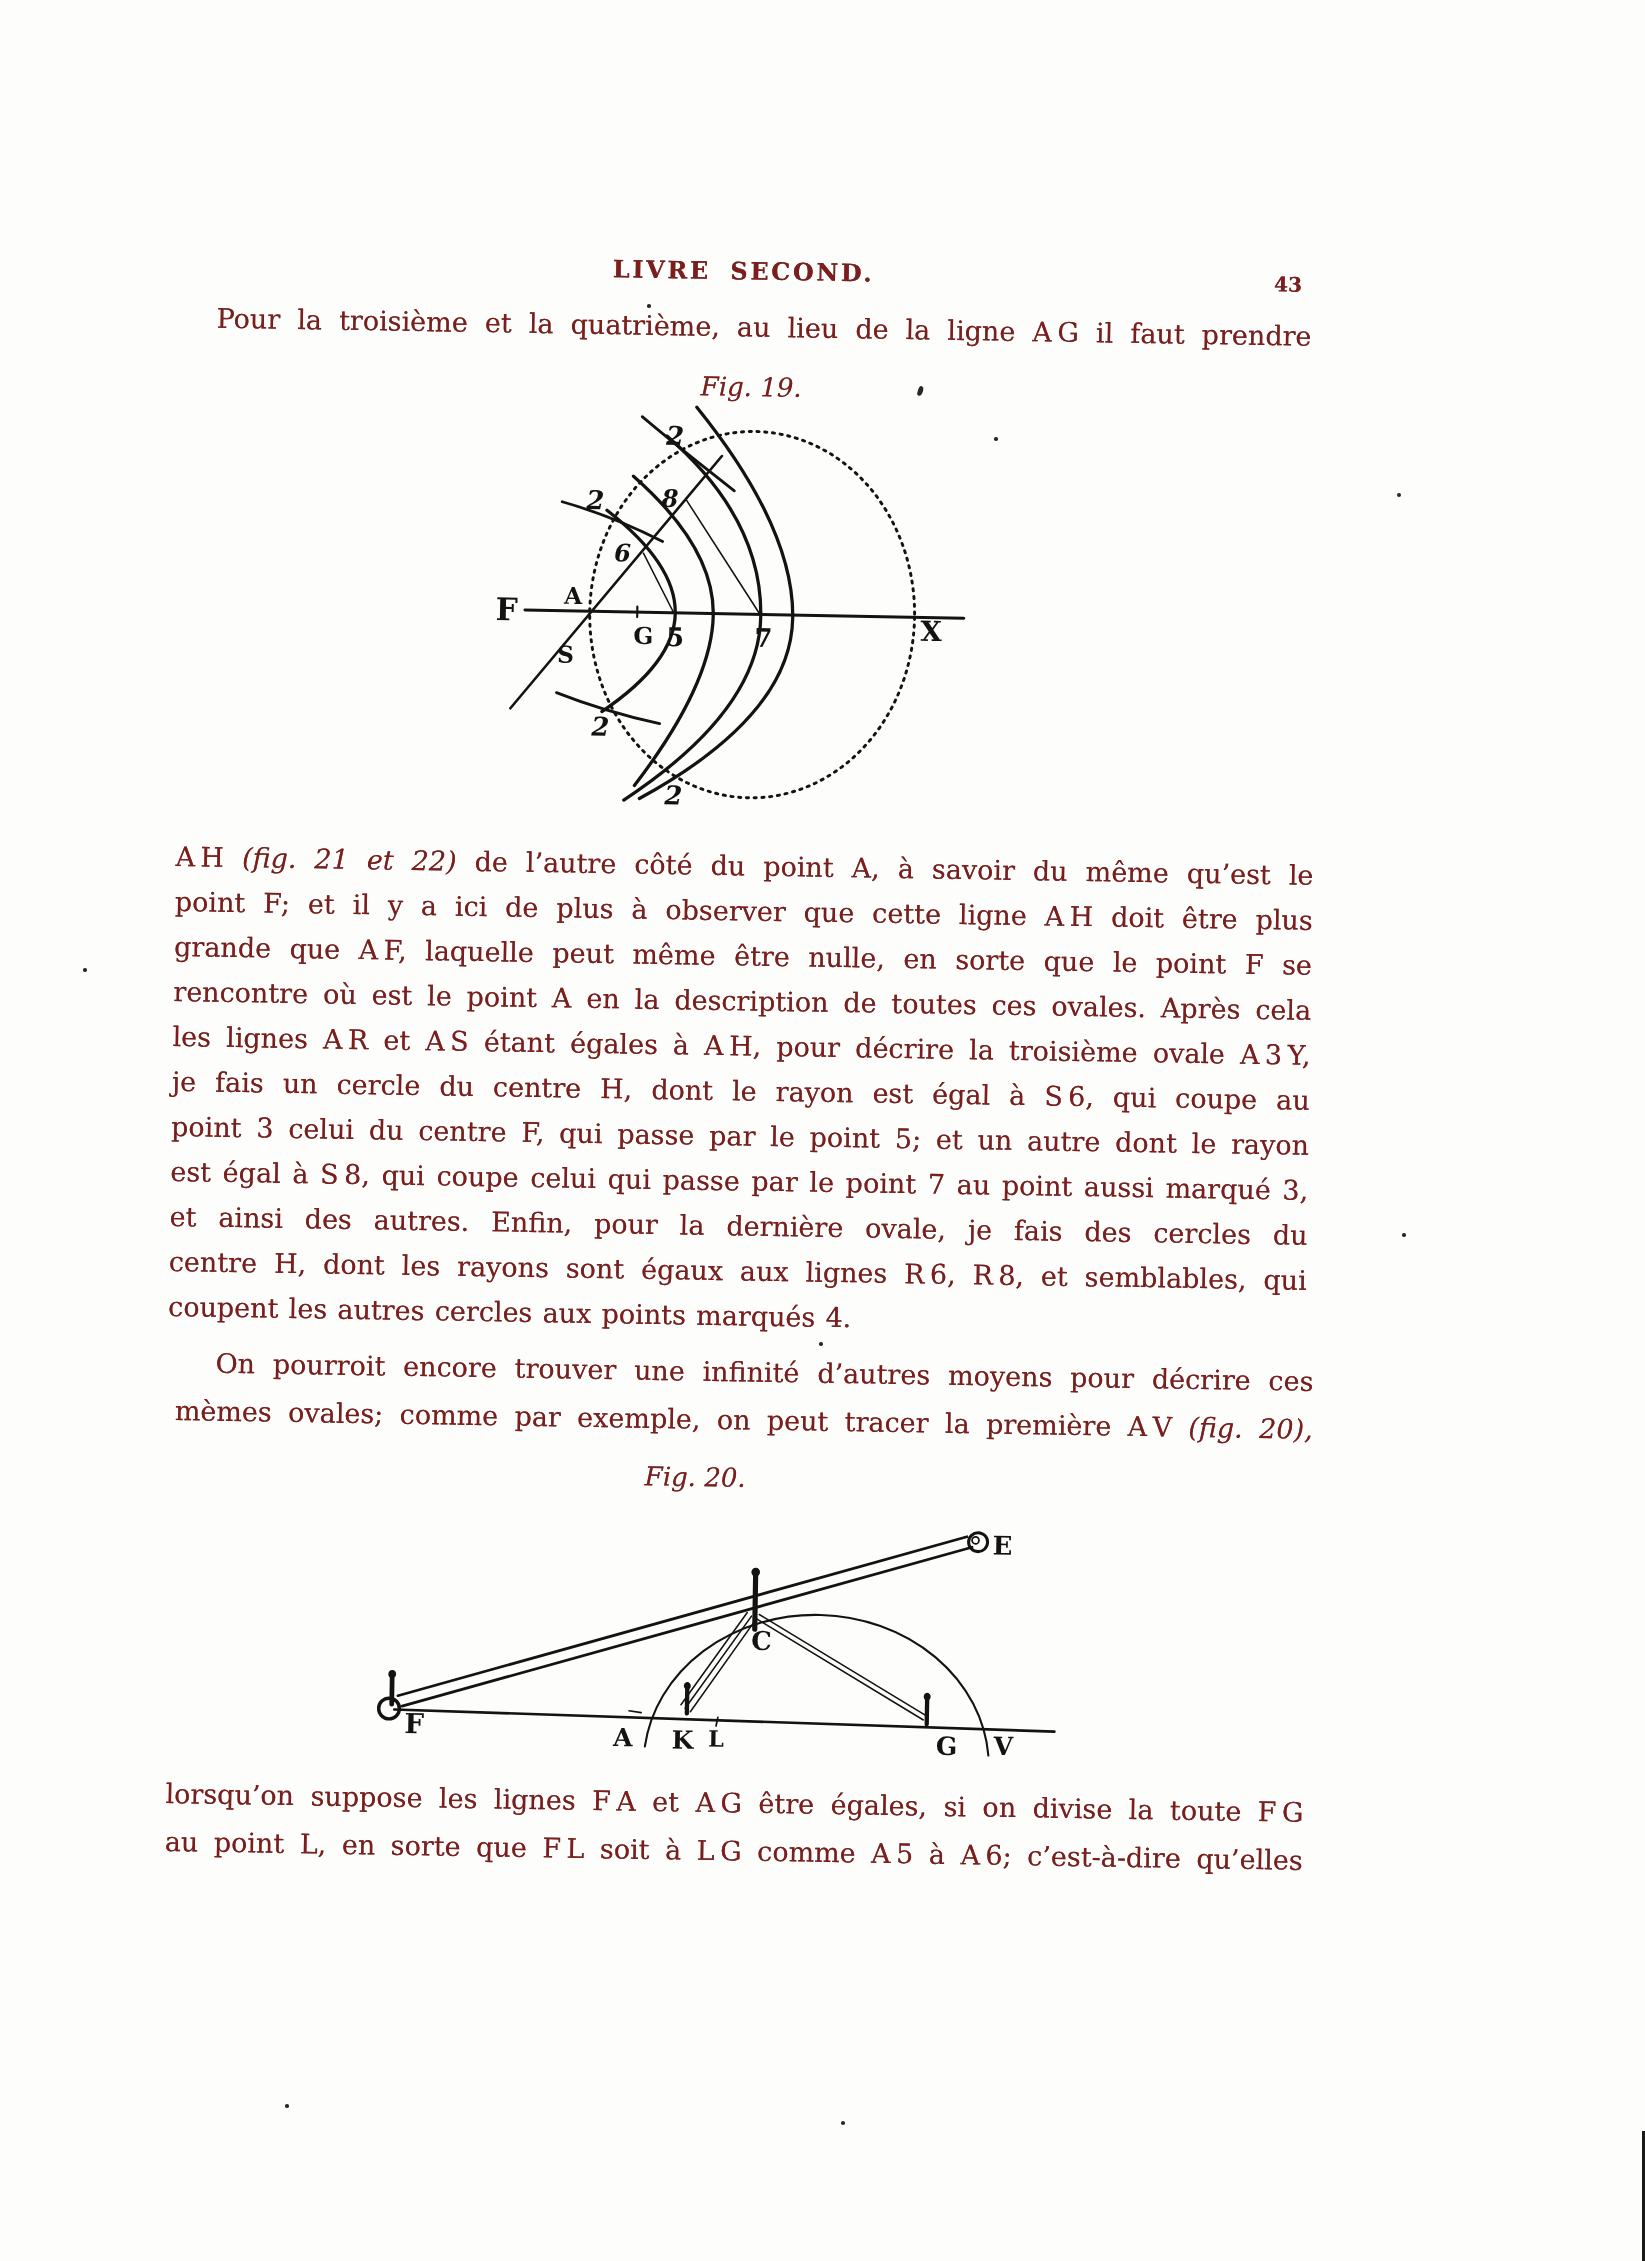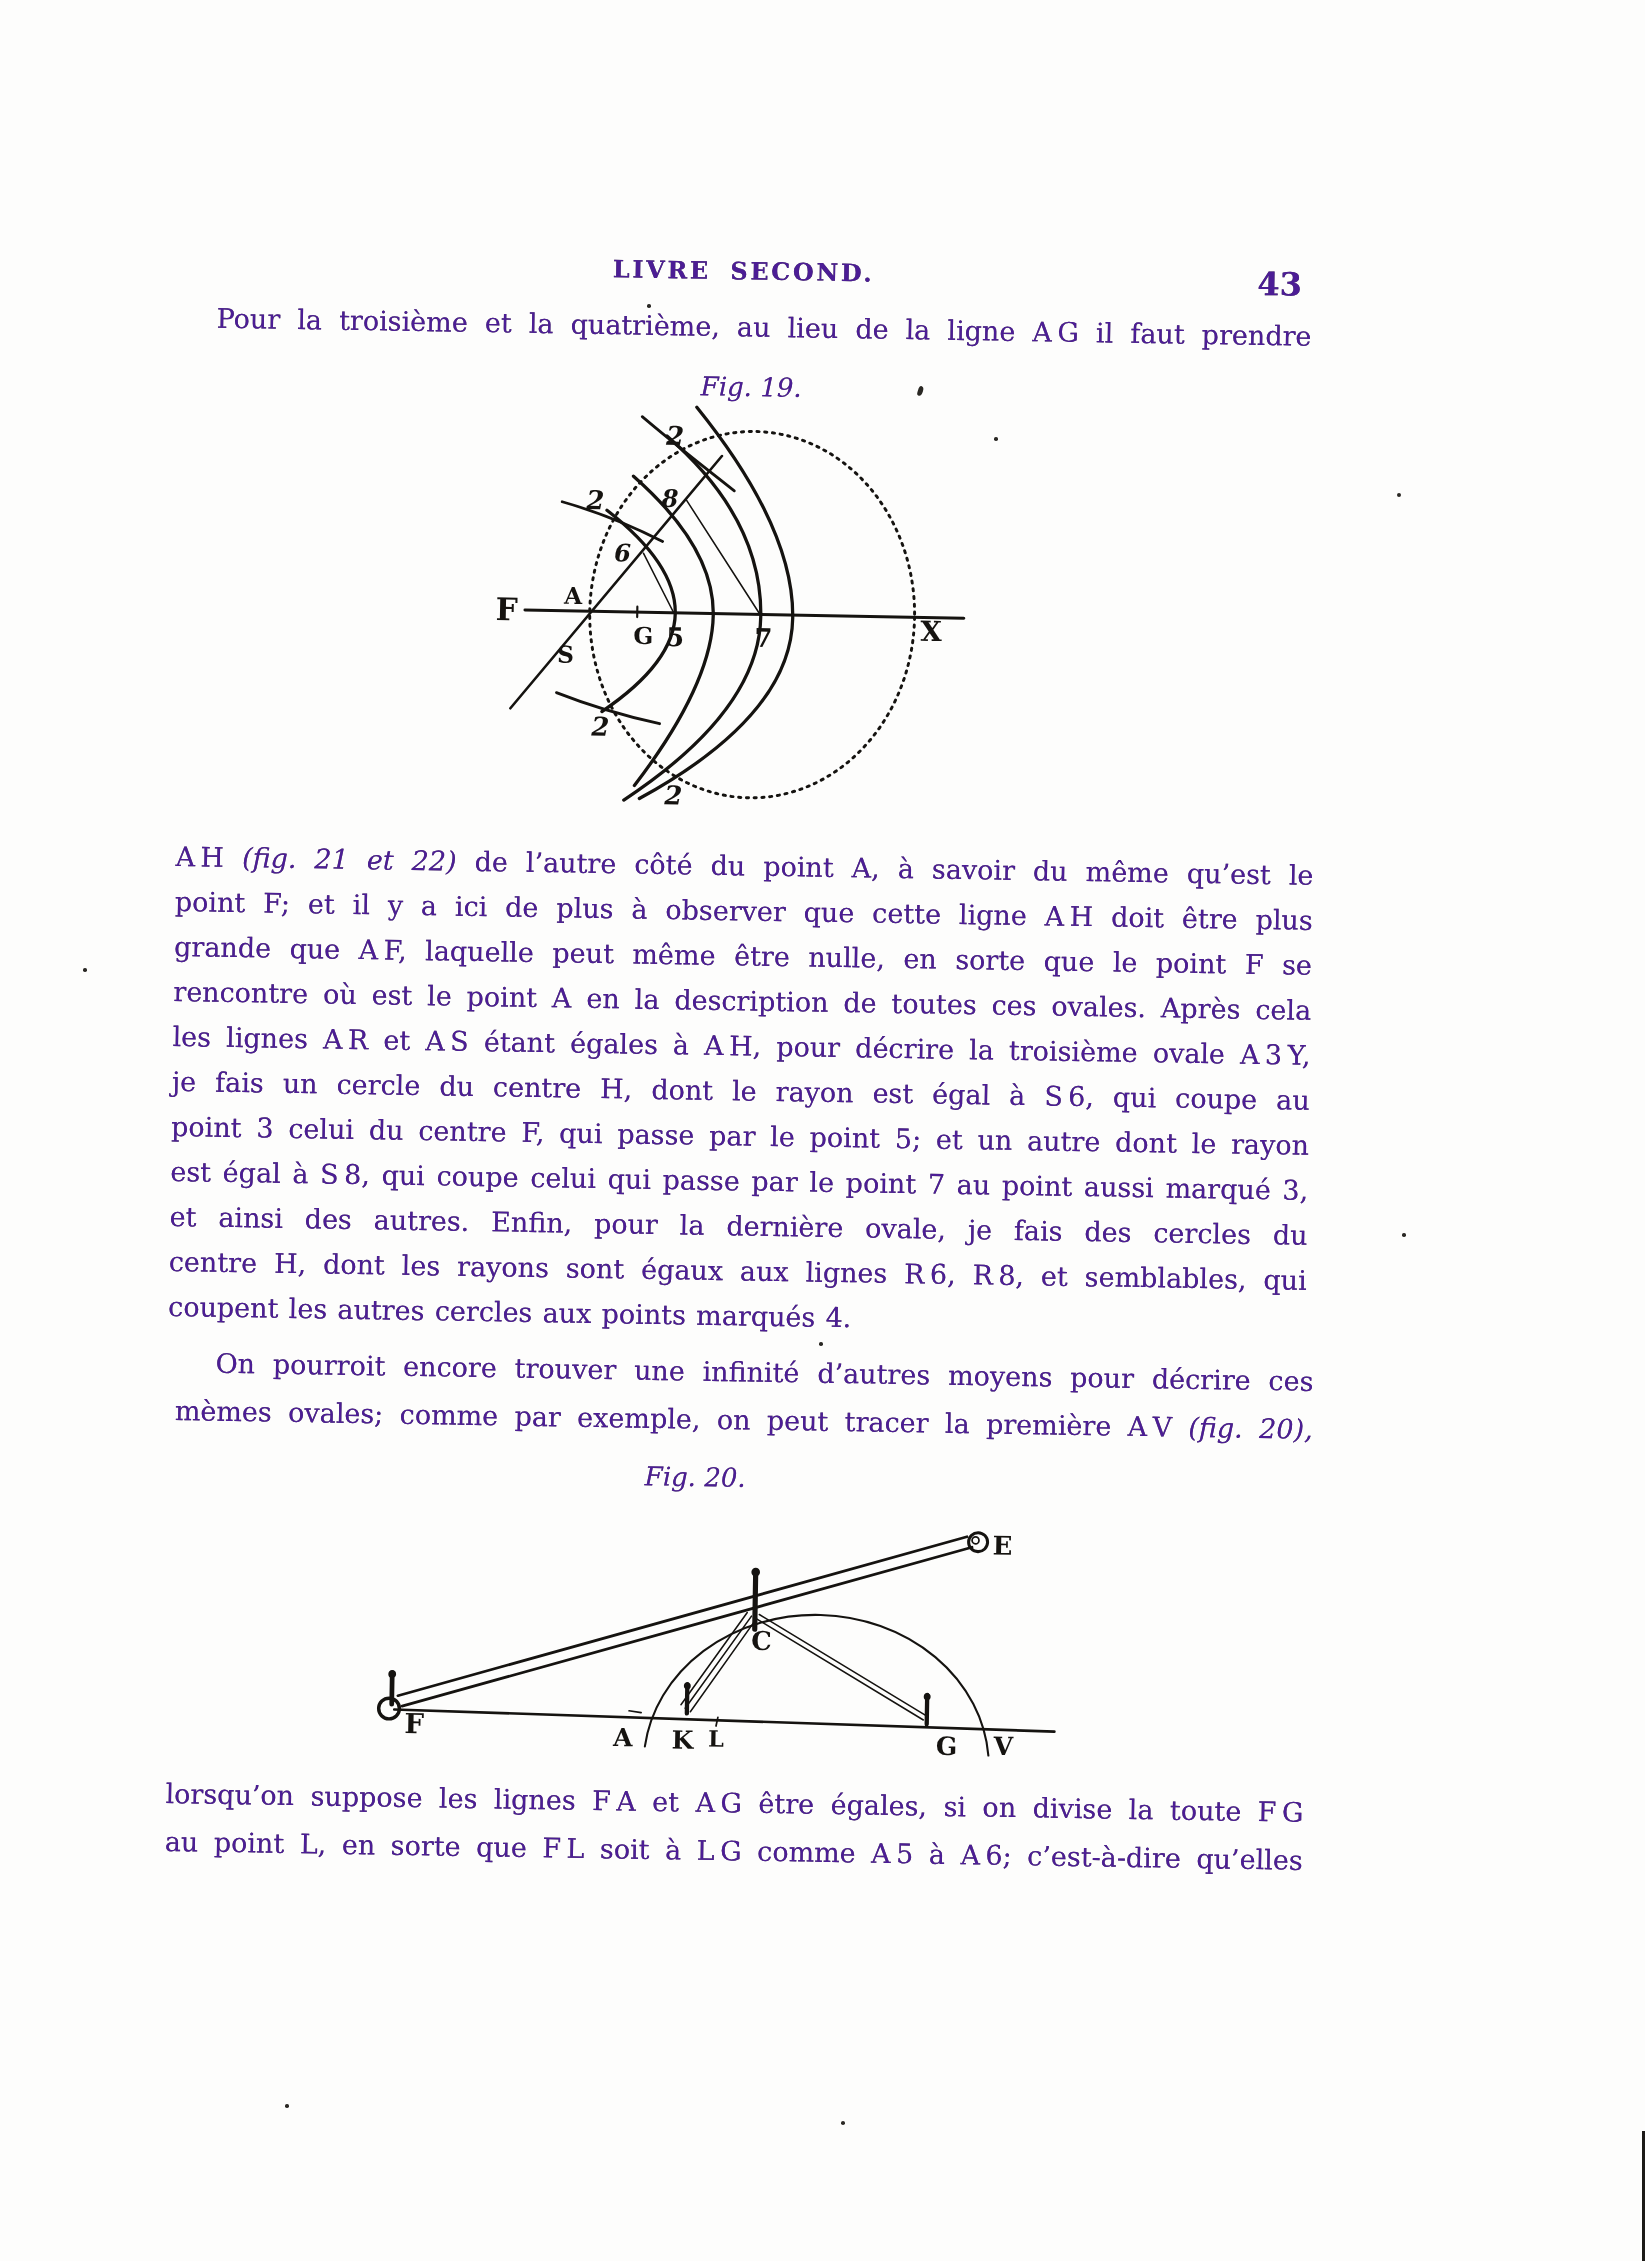--- a/index.html
+++ b/index.html
@@ -3,36 +3,36 @@
 <meta charset="utf-8">
 <style>
   html,body{margin:0;padding:0;}
   body{background:#e8e8e8;}
   .page{
     position:relative;
     width:1646px;height:2261px;
     background:#fdfdfc;
     overflow:hidden;
     font-family:"DejaVu Serif","Liberation Serif",serif;
-    color:#4c1d95;
+    color:#7f1d1d;
   }
   .tilt{transform:rotate(0.95deg);transform-origin:0 0;}
   .abs{position:absolute;}
 
   
   .header{left:177px;top:247px;width:1134px;height:38px;}
   .header .title{
     display:block;text-align:center;
     font-size:24px;letter-spacing:2.6px;word-spacing:8.6px;
     font-weight:600;
     text-shadow:0 0 0.5px rgba(20,18,16,.7);
   }
   .header .pagenum{
-    position:absolute;right:8.6px;top:0;
-    font-size:32px;font-weight:600;
+    position:absolute;right:8.6px;top:7px;
+    font-size:20px;font-weight:600;
     text-shadow:0 0 0.5px rgba(20,18,16,.7);
   }
 
   
   .textblock{font-size:27px;}
   .line{
     text-align:justify;text-align-last:justify;
     white-space:nowrap0;
     text-shadow:0 0 0.5px rgba(20,18,16,.65);
     word-spacing:1.7px;

